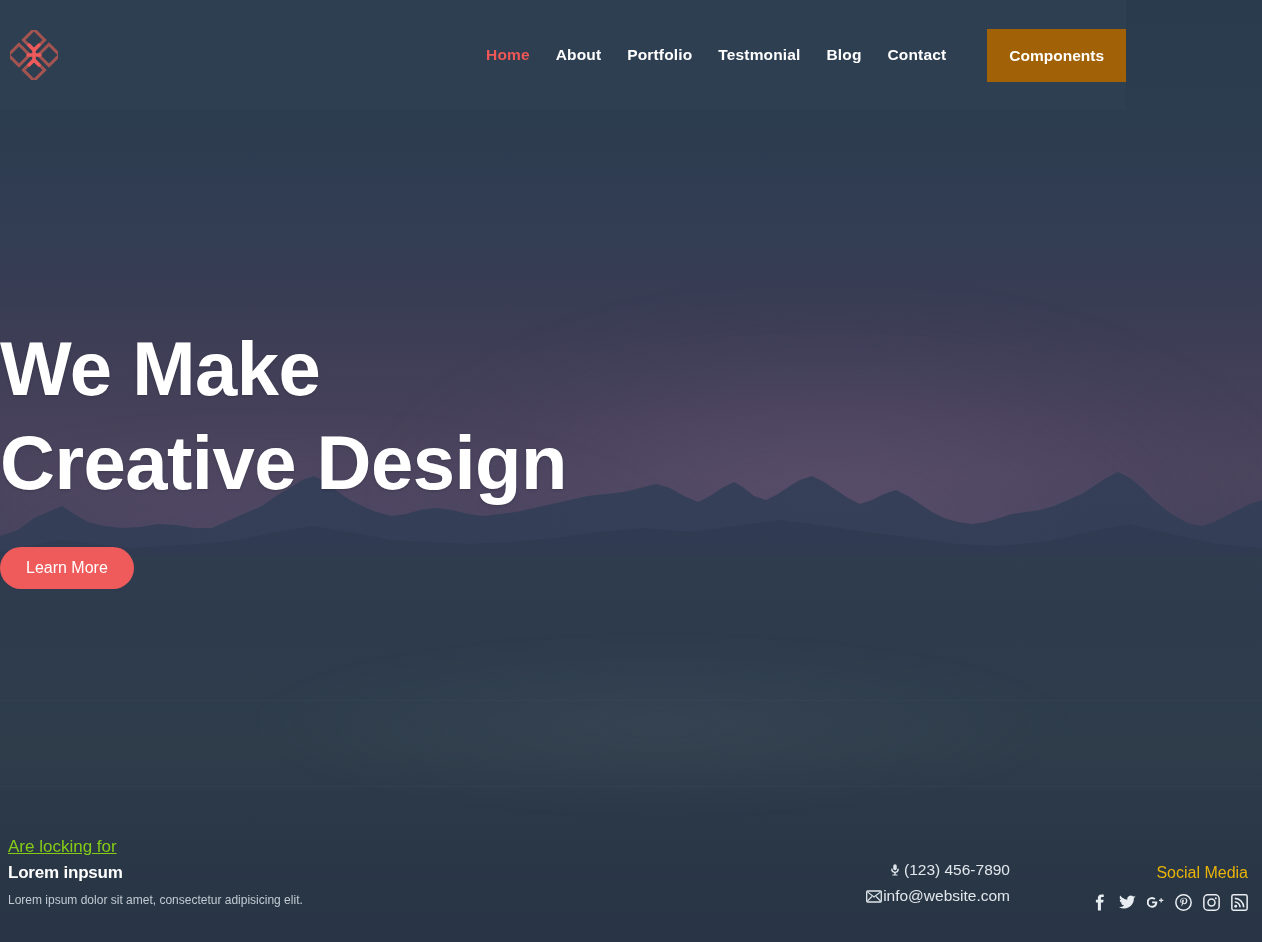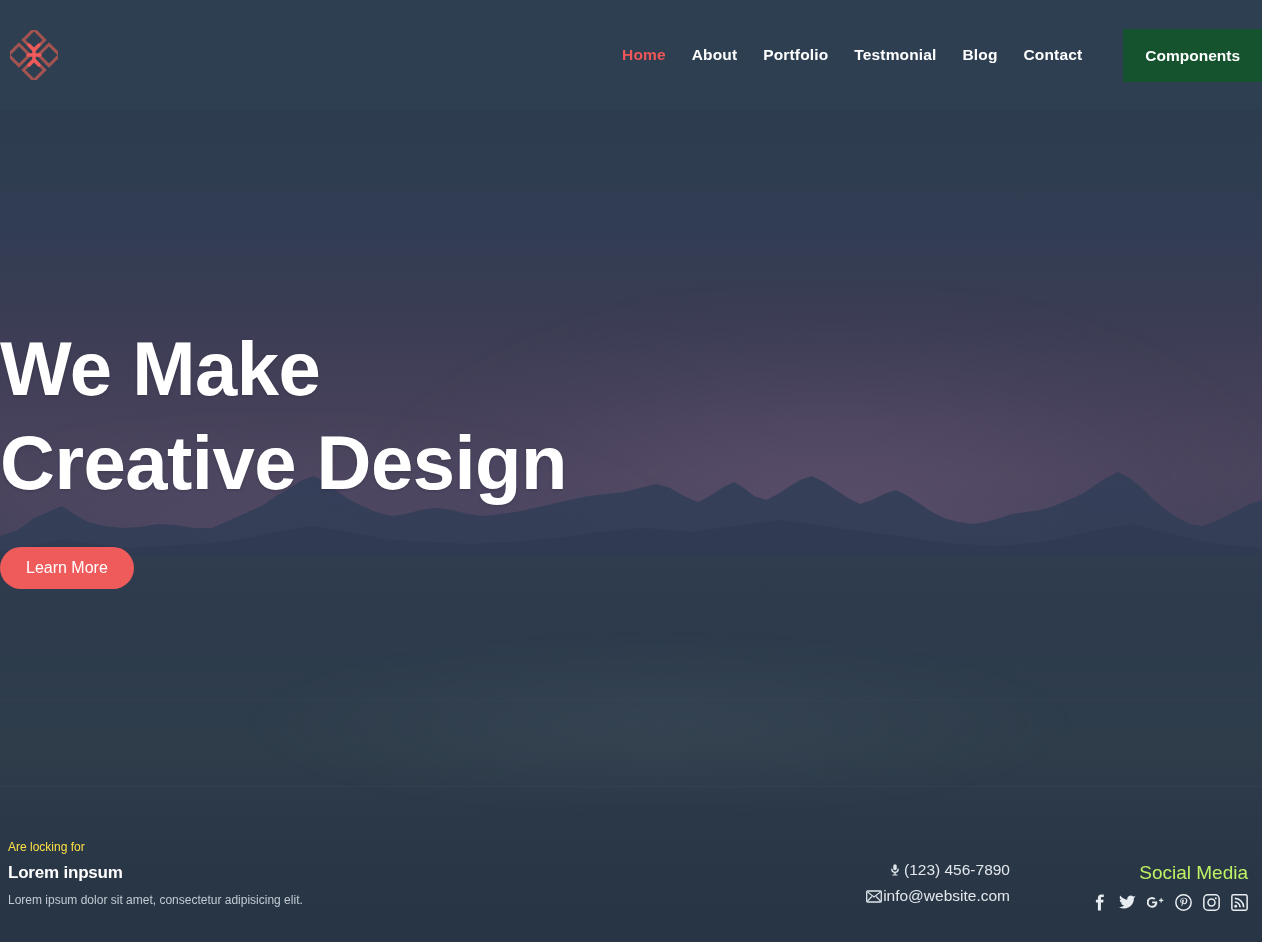--- a/index.html
+++ b/index.html
@@ -72,21 +72,21 @@
     background:rgba(255,255,255,.025);
   }
   
   .overlay {
     position:absolute; inset:0;
     background:linear-gradient(180deg, rgba(37,52,70,.30) 0%, rgba(37,52,70,.06) 45%, rgba(30,42,57,.30) 100%);
   }
 
   
   .header {
-    position:absolute; left:0; top:0; width:1262px; height:110px;
+    position:absolute; left:0; top:0; width:1126px; height:110px;
     z-index:30;
     background:#2e3f52;
   }
   .logo {
     position:absolute; left:10px; top:30px;
     width:48px; height:50px;
     display:block;
   }
   .nav {
     position:absolute; right:0; top:0; height:110px;
@@ -103,21 +103,21 @@
     text-decoration:none;
     padding:0 13px;
     letter-spacing:.15px;
     line-height:110px;
     cursor:pointer;
     white-space:nowrap;
   }
   .nav-link.active { color:#ef5656; }
   .btn-components {
     margin-left:28px;
-    background:#14532d;
+    background:#a16207;
     color:#fff;
     border:none;
     font-family:"Liberation Sans", sans-serif;
     font-size:15.5px;
     font-weight:bold;
     padding:0 22px;
     height:53px;
     line-height:53px;
     cursor:pointer;
     white-space:nowrap;
@@ -155,21 +155,21 @@
   
   .footer {
     position:absolute; left:0; bottom:0; width:1262px; height:110px;
     z-index:25;
     display:flex; align-items:flex-end;
   }
   .foot-left {
     position:absolute; left:8px; bottom:30px;
   }
   .foot-eyebrow {
-    font-size:12px; color:#fde047; line-height:22px;
+    font-size:17px; color:#84cc16; line-height:22px;text-decoration:underline;
   }
   .foot-head {
     font-size:17px; font-weight:bold; color:#ffffff; line-height:30px; letter-spacing:-.2px;
   }
   .foot-sub {
     font-size:12px; color:#c3cbd4; line-height:24px;
   }
   .foot-contact {
     position:absolute; left:810px; bottom:33px;
     width:200px;
@@ -177,21 +177,21 @@
   .contact-row {
     display:flex; align-items:center; justify-content:flex-end;
     height:26px; color:#e2e7ec; font-size:15.5px;
   }
   .contact-row .ci { width:18px; height:18px; display:flex; align-items:center; justify-content:center; flex:0 0 auto; }
   .contact-row .ctext { white-space:nowrap; }
   .foot-social {
     position:absolute; right:14px; bottom:30px;
     text-align:right;
   }
-  .social-label { font-size:19px; color:#bef264; line-height:24px; }
+  .social-label { font-size:16px; color:#eab308; line-height:24px; }
   .social-icons { display:flex; gap:11px; justify-content:flex-end; align-items:center; margin-top:7px; height:20px; }
   .social-icons .si { width:17px; height:17px; display:block; cursor:pointer; }
 </style>
 </head>
 <body>
 
 <div class="hero">
   <div class="sky"></div>
   <div class="haze"></div>
   <div class="haze2"></div>

